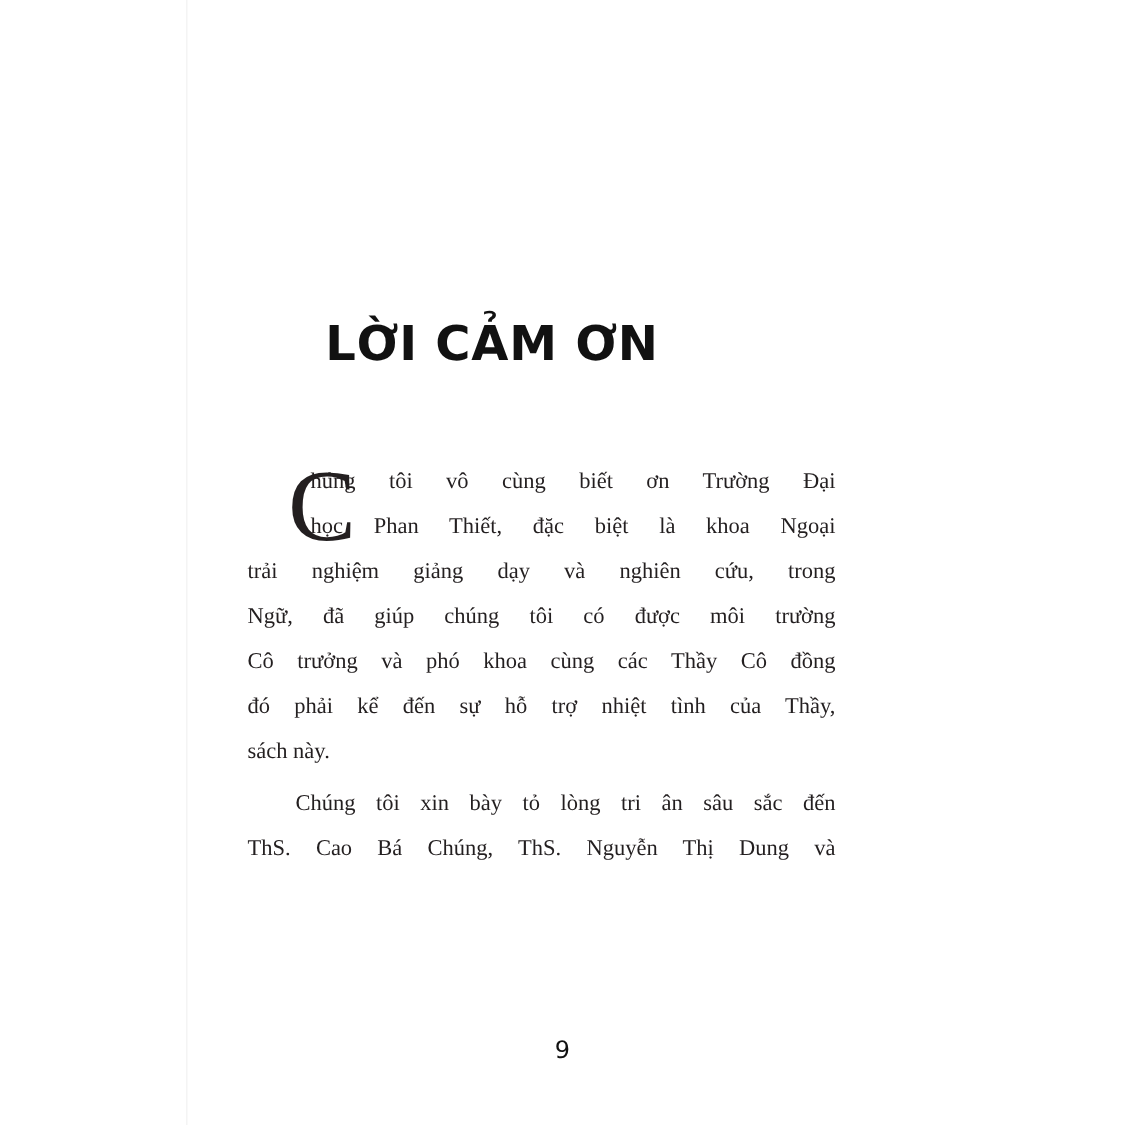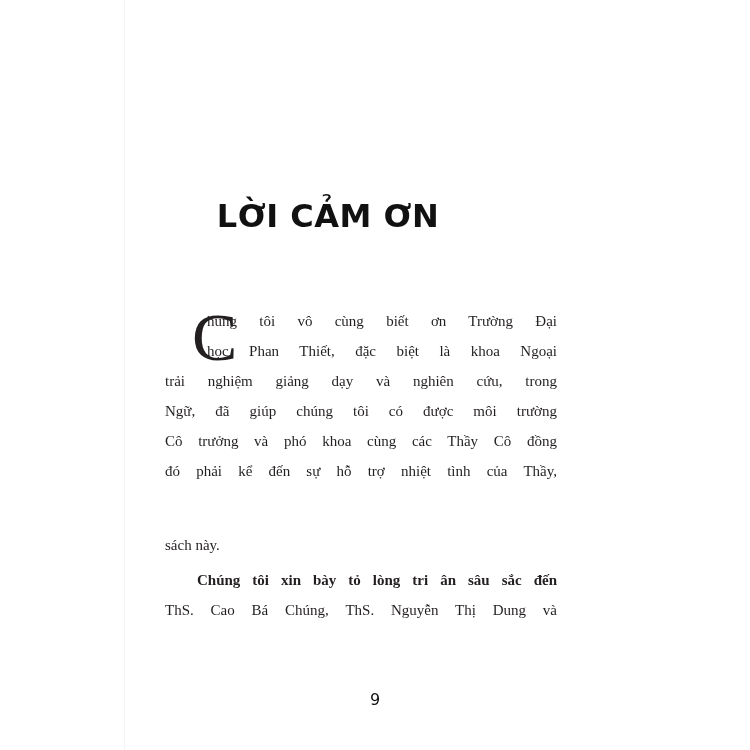--- a/index.html
+++ b/index.html
@@ -4,30 +4,30 @@
   <style>
     html, body { margin: 0; padding: 0; }
     body {
       width: 750px; height: 750px; background: #ffffff; position: relative; overflow: hidden;
       font-family: "Liberation Serif", "DejaVu Serif", serif; color: #231f20;
     }
     .page-edge {
       position: absolute; left: 124px; top: 0; width: 1px; height: 750px; background: #f4f4f4;
     }
     .title {
-      position: absolute; top: 197px; left: 0; width: 656px; text-align: center;
+      position: absolute; top: 210px; left: 0; width: 656px; text-align: center;
       font-family: "DejaVu Sans", "Liberation Sans", sans-serif; font-weight: bold;
       font-size: 32px; letter-spacing: 0.5px; color: #111;
     }
     .body {
       position: absolute; left: 165px; top: 306px; width: 392px;
       font-size: 15px; line-height: 30px; text-align: justify;
     }
     .line { display: block; height: 30px; white-space: nowrap; text-align-last: justify; text-align: justify; }
-    .line.last { text-align-last: left; margin-top: 44px; }
+    .line.last { text-align-last: left; }
     .indent-line { padding-left: 20px; }
     .dropcap {
       position: absolute; left: 28px; top: 300px; font-size: 70px; line-height: 70px; font-weight: normal;
       color: #231f20;
     }
     .para-gap { height: 5px; }
     .page-number {
       position: absolute; top: 690px; left: 0; width: 750px; text-align: center;
       font-family: "DejaVu Sans", "Liberation Sans", sans-serif; font-size: 16px; color: #111;
     }
@@ -46,18 +46,18 @@
     <span class="line" style="padding-left:42px;">húng tôi vô cùng biết ơn Trường Đại</span>
     <span class="line" style="padding-left:42px;">học Phan Thiết, đặc biệt là khoa Ngoại</span>
     <span class="line">trải nghiệm giảng dạy và nghiên cứu, trong</span>
     <span class="line">Ngữ, đã giúp chúng tôi có được môi trường</span>
     <span class="line">Cô trưởng và phó khoa cùng các Thầy Cô đồng</span>
     <span class="line">đó phải kể đến sự hỗ trợ nhiệt tình của Thầy,</span>
     <span class="line last">sách này.</span>
   </div>
   <div class="para-gap"></div>
   <div>
-    <span class="line indent-line" style="padding-left:32px;font-weight:bold;">Chúng tôi xin bày tỏ lòng tri ân sâu sắc đến</span>
+    <span class="line indent-line" style="padding-left:32px;">Chúng tôi xin bày tỏ lòng tri ân sâu sắc đến</span>
     <span class="line">ThS. Cao Bá Chúng, ThS. Nguyễn Thị Dung và</span>
   </div>
 </div>
 
 <div class="page-number">9</div>
 
 </body></html>

